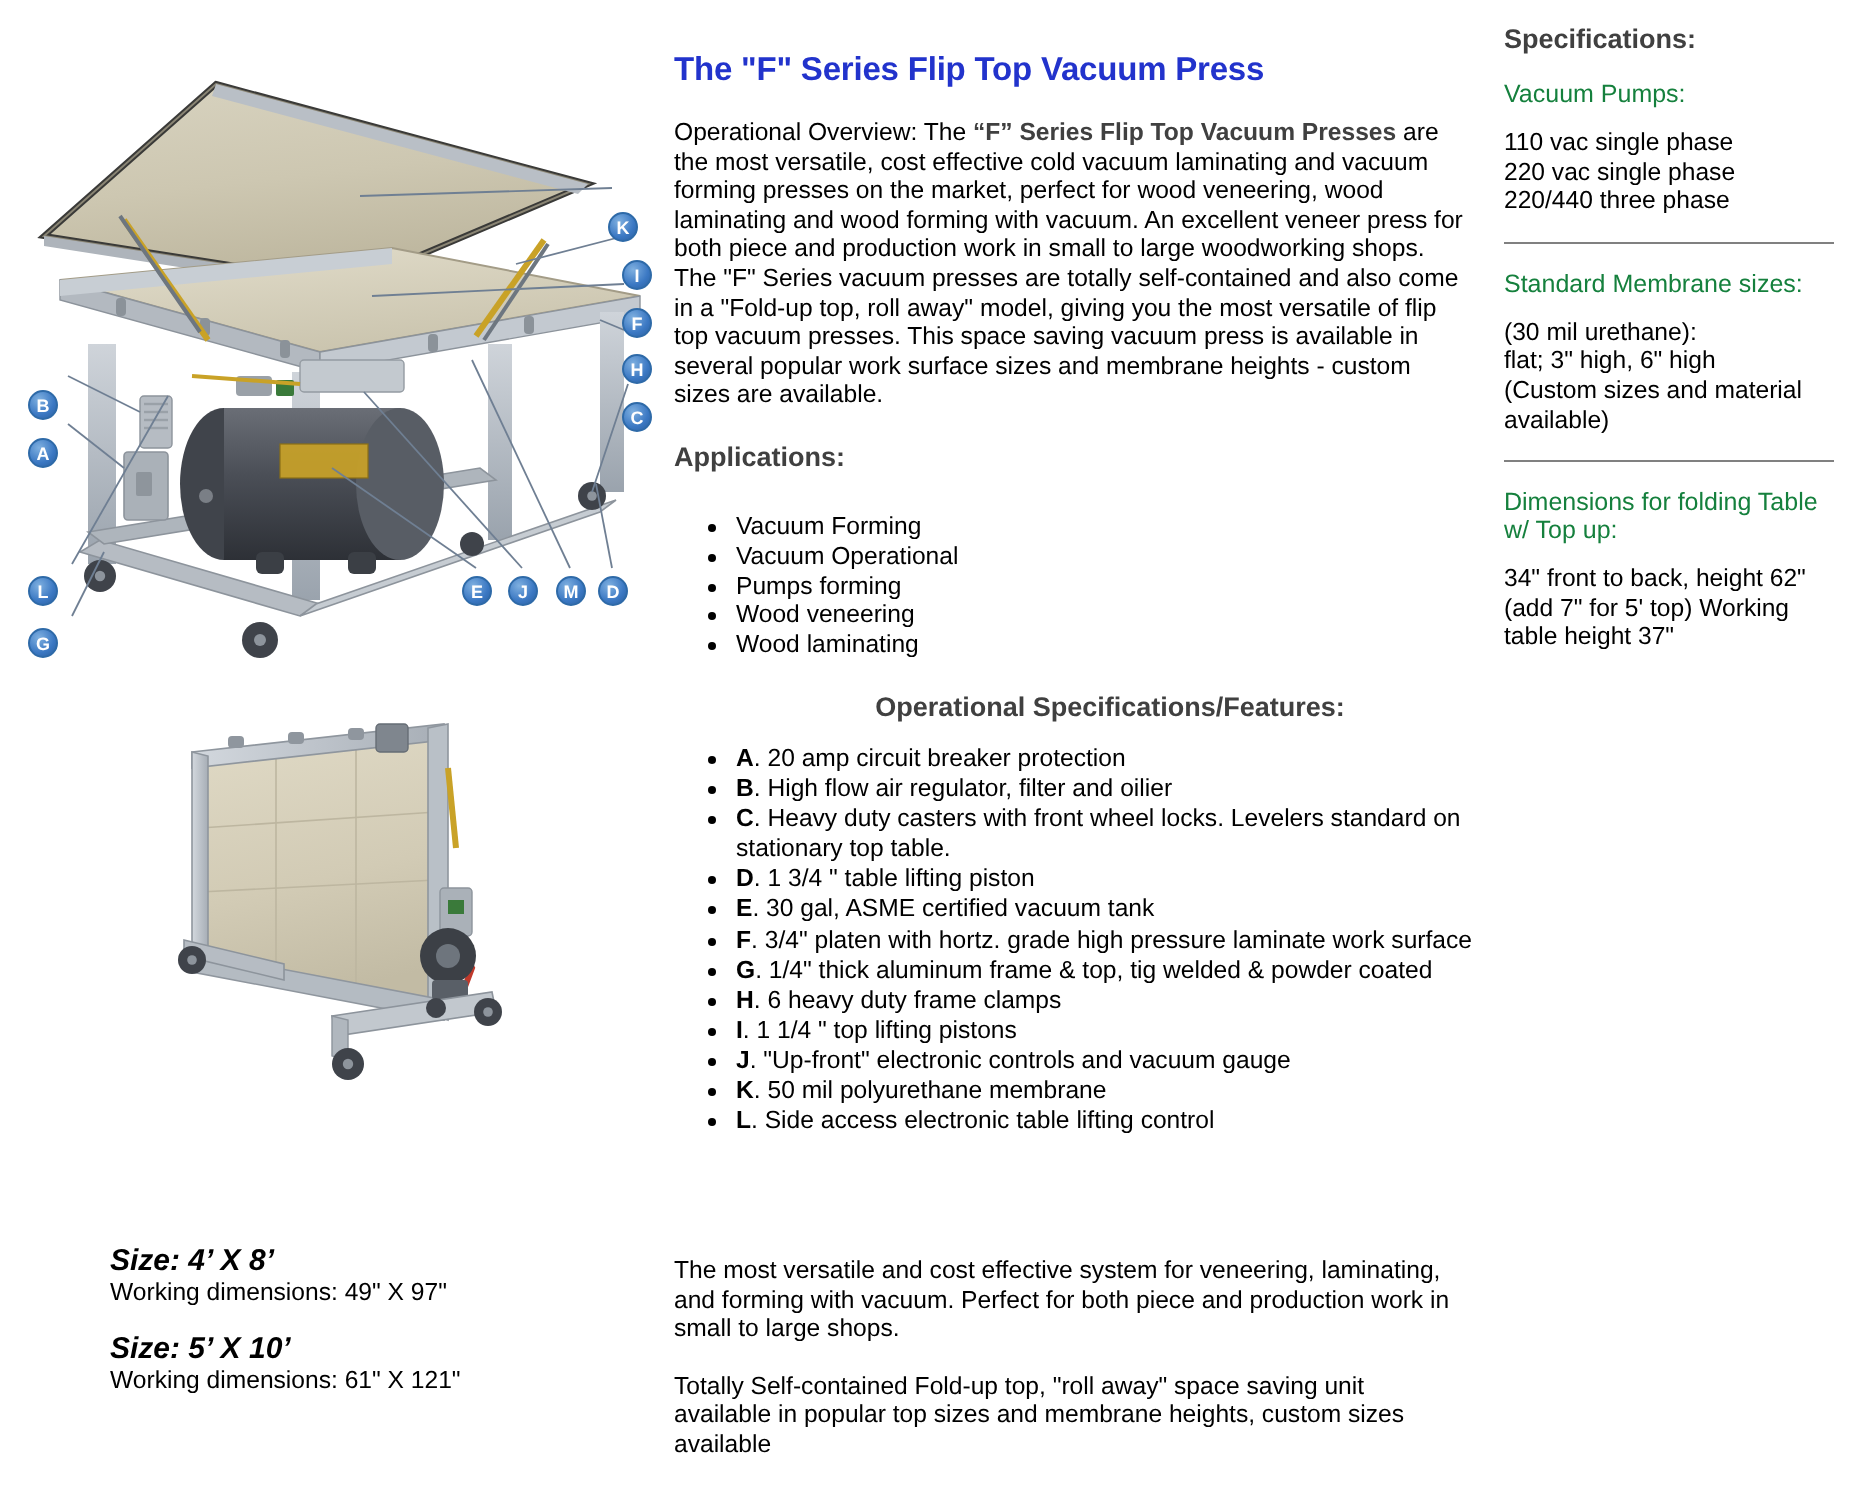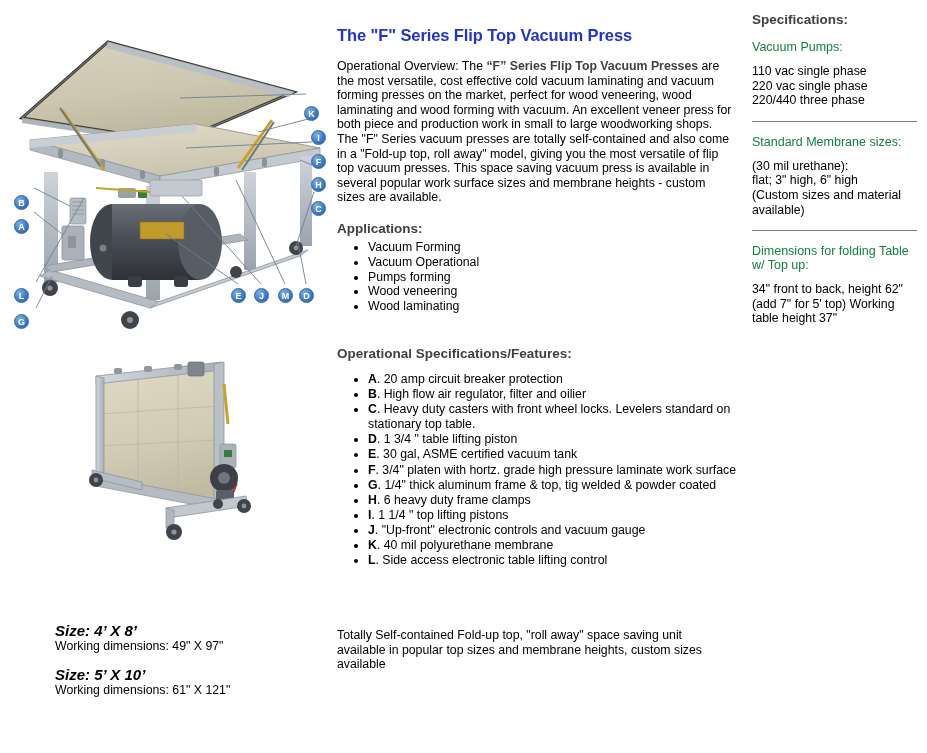--- a/index.html
+++ b/index.html
@@ -47,41 +47,41 @@
 
   
   .main-col {
     position: absolute;
     left: 337px;
     top: 26px;
     width: 396px;
   }
   .title { margin: 0 0 14px 0; }
   .overview { margin: 0 0 16px 0; text-align: left; }
-  .applications-head { margin: 0 0 4px 0; }
+  .applications-head { margin: 0 0 20px 0; }
   ul.bullets {
     margin: 0;
     padding-left: 31px;
     list-style: disc;
   }
   ul.bullets li {
     font-size: 12.3px;
     line-height: 14.8px;
     margin: 0;
     padding: 0;
   }
 
   
   .features-block {
     position: absolute;
     left: 337px;
     top: 346px;
     width: 420px;
   }
-  .features-head { margin: 0 0 11px 0; }
+  .features-head { margin: 0 0 11px 16px; text-align: center; }
   ul.features {
     margin: 0;
     padding-left: 31px;
     list-style: disc;
   }
   ul.features li {
     font-size: 12.3px;
     line-height: 15.1px;
   }
   ul.features li b { font-weight: bold; }
@@ -366,21 +366,21 @@
       <li><b>A</b><span>. 20 amp circuit breaker protection</span></li>
       <li><b>B</b><span>. High flow air regulator, filter and oilier</span></li>
       <li><b>C</b><span>. Heavy duty casters with front wheel locks. Levelers standard on stationary top table.</span></li>
       <li><b>D</b><span>. 1 3/4 " table lifting piston</span></li>
       <li><b>E</b><span>. 30 gal, ASME certified vacuum tank</span></li>
       <li><b>F</b><span>. 3/4" platen with hortz. grade high pressure laminate work surface</span></li>
       <li><b>G</b><span>. 1/4" thick aluminum frame &amp; top, tig welded &amp; powder coated</span></li>
       <li><b>H</b><span>. 6 heavy duty frame clamps</span></li>
       <li><b>I</b><span>. 1 1/4 " top lifting pistons</span></li>
       <li><b>J</b><span>. "Up-front" electronic controls and vacuum gauge</span></li>
-      <li><b>K</b><span>. 40 mil polyurethane membrane</span></li>
+      <li><b>K</b><span>. 50 mil polyurethane membrane</span></li>
       <li><b>L</b><span>. Side access electronic table lifting control</span></li>
     </ul>
   </div>
 
   <div class="sidebar">
     <h2 class="h-blue-sm spec-title">Specifications:</h2>
 
     <h3 class="h-black sub-head">Vacuum Pumps:</h3>
     <div class="side-text lines">
       <div>110 vac single phase</div>
@@ -416,16 +416,17 @@
       <div class="sz-label">Size:  4’ X 8’</div>
       <div class="sz-dims">Working dimensions: 49" X 97"</div>
     </div>
     <div class="size-entry">
       <div class="sz-label">Size:  5’ X 10’</div>
       <div class="sz-dims">Working dimensions: 61" X 121"</div>
     </div>
   </div>
 
   <div class="bottom-text">
+    <p class="body-text">The most versatile  and cost effective system for veneering, laminating, and forming with vacuum. Perfect for both piece and production work in small to large shops.</p>
     <p class="body-text">Totally Self-contained Fold-up top, "roll away" space saving unit available in popular top sizes and membrane heights, custom sizes available</p>
   </div>
 
 </div>
 
 </body></html>

